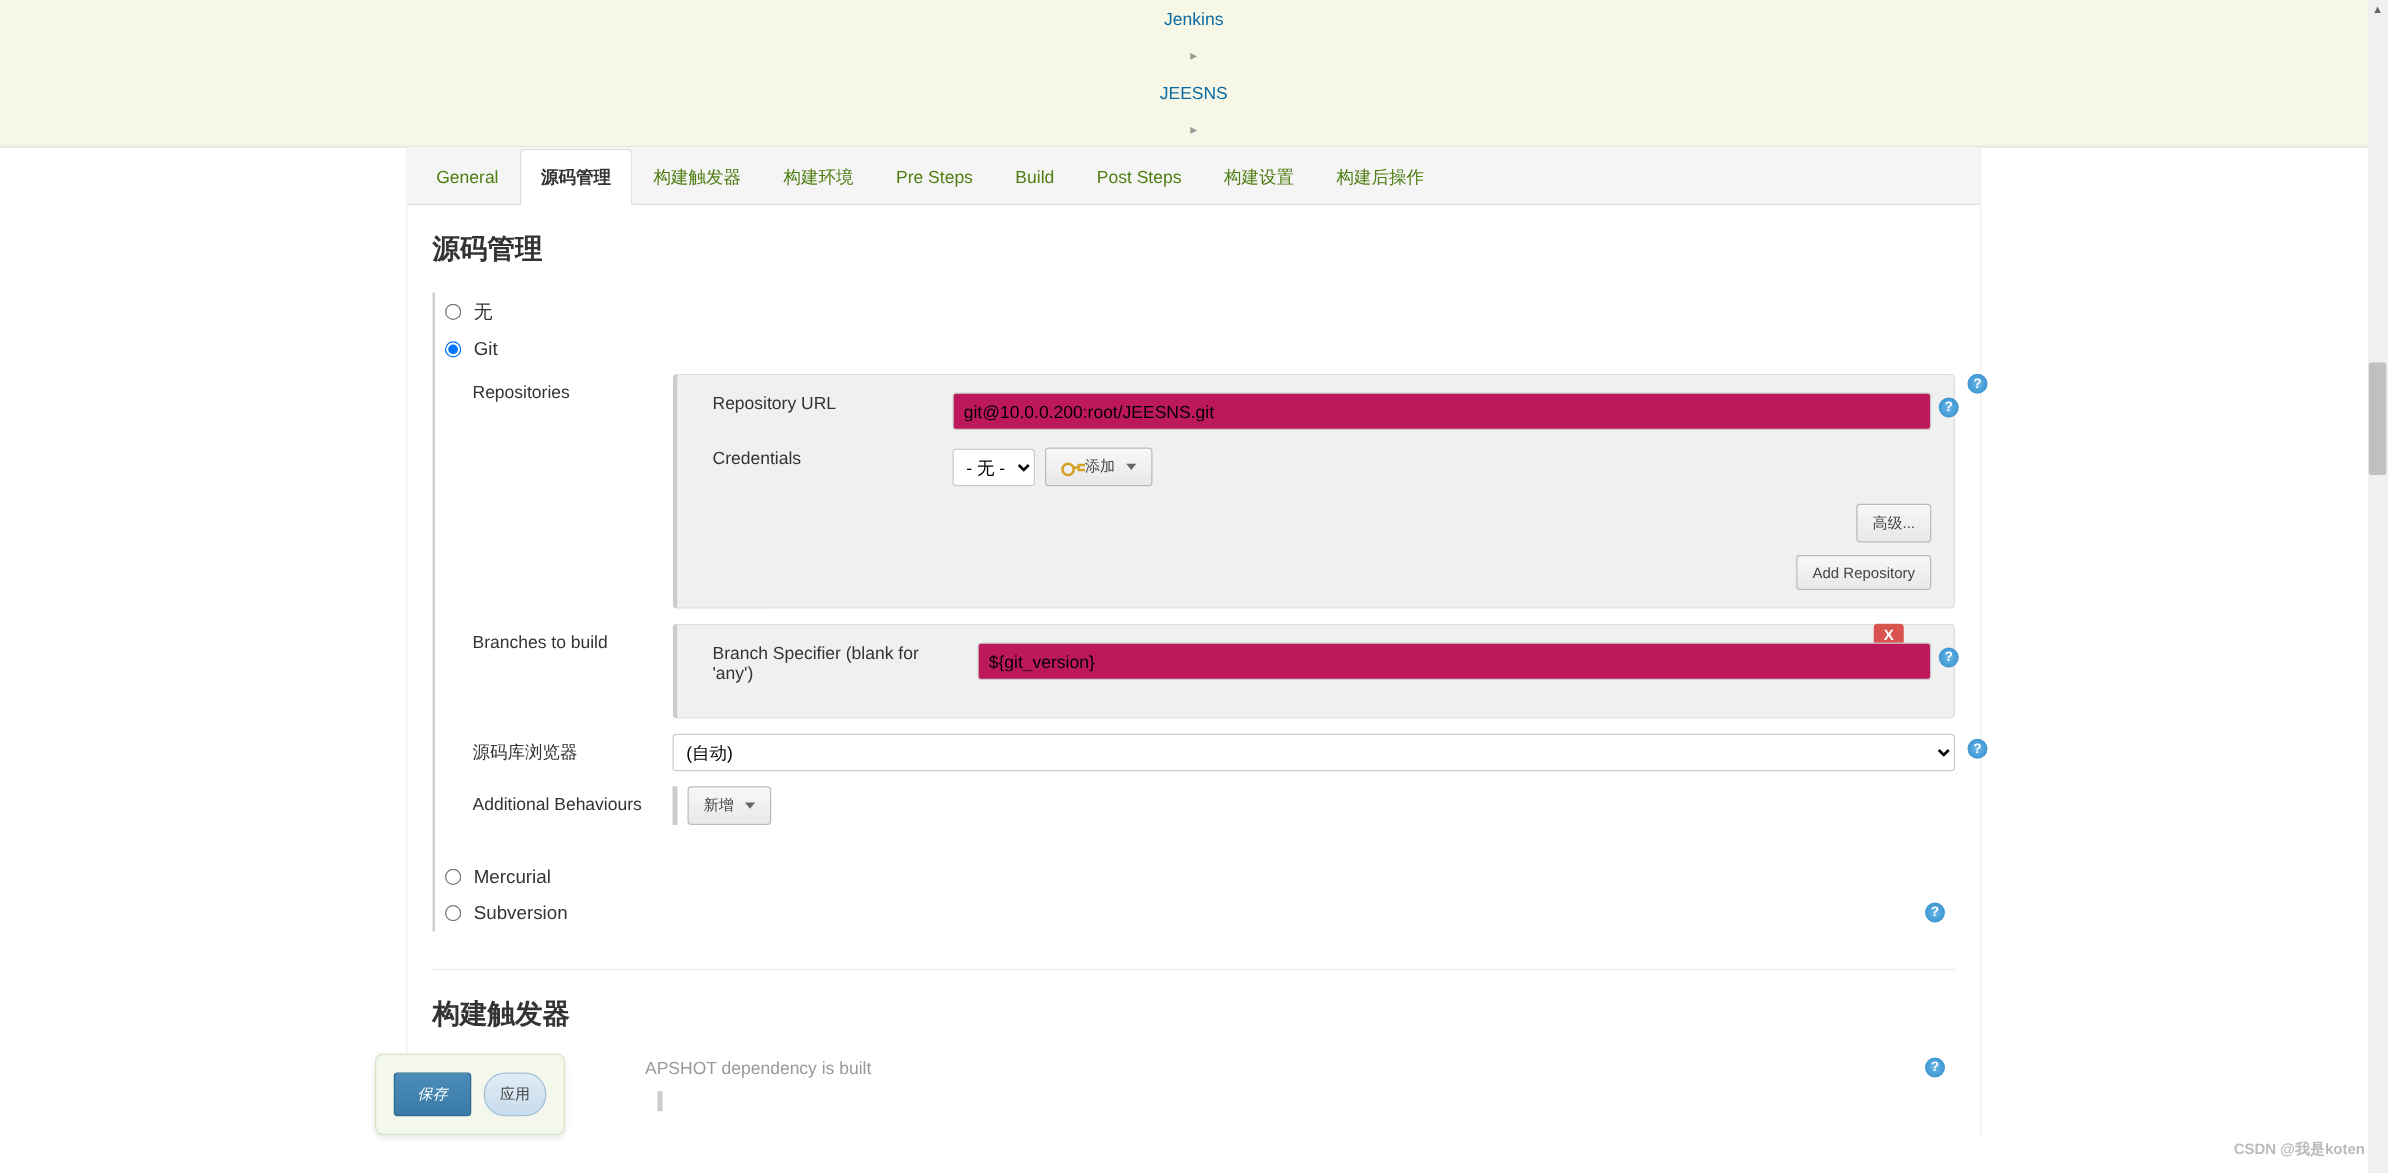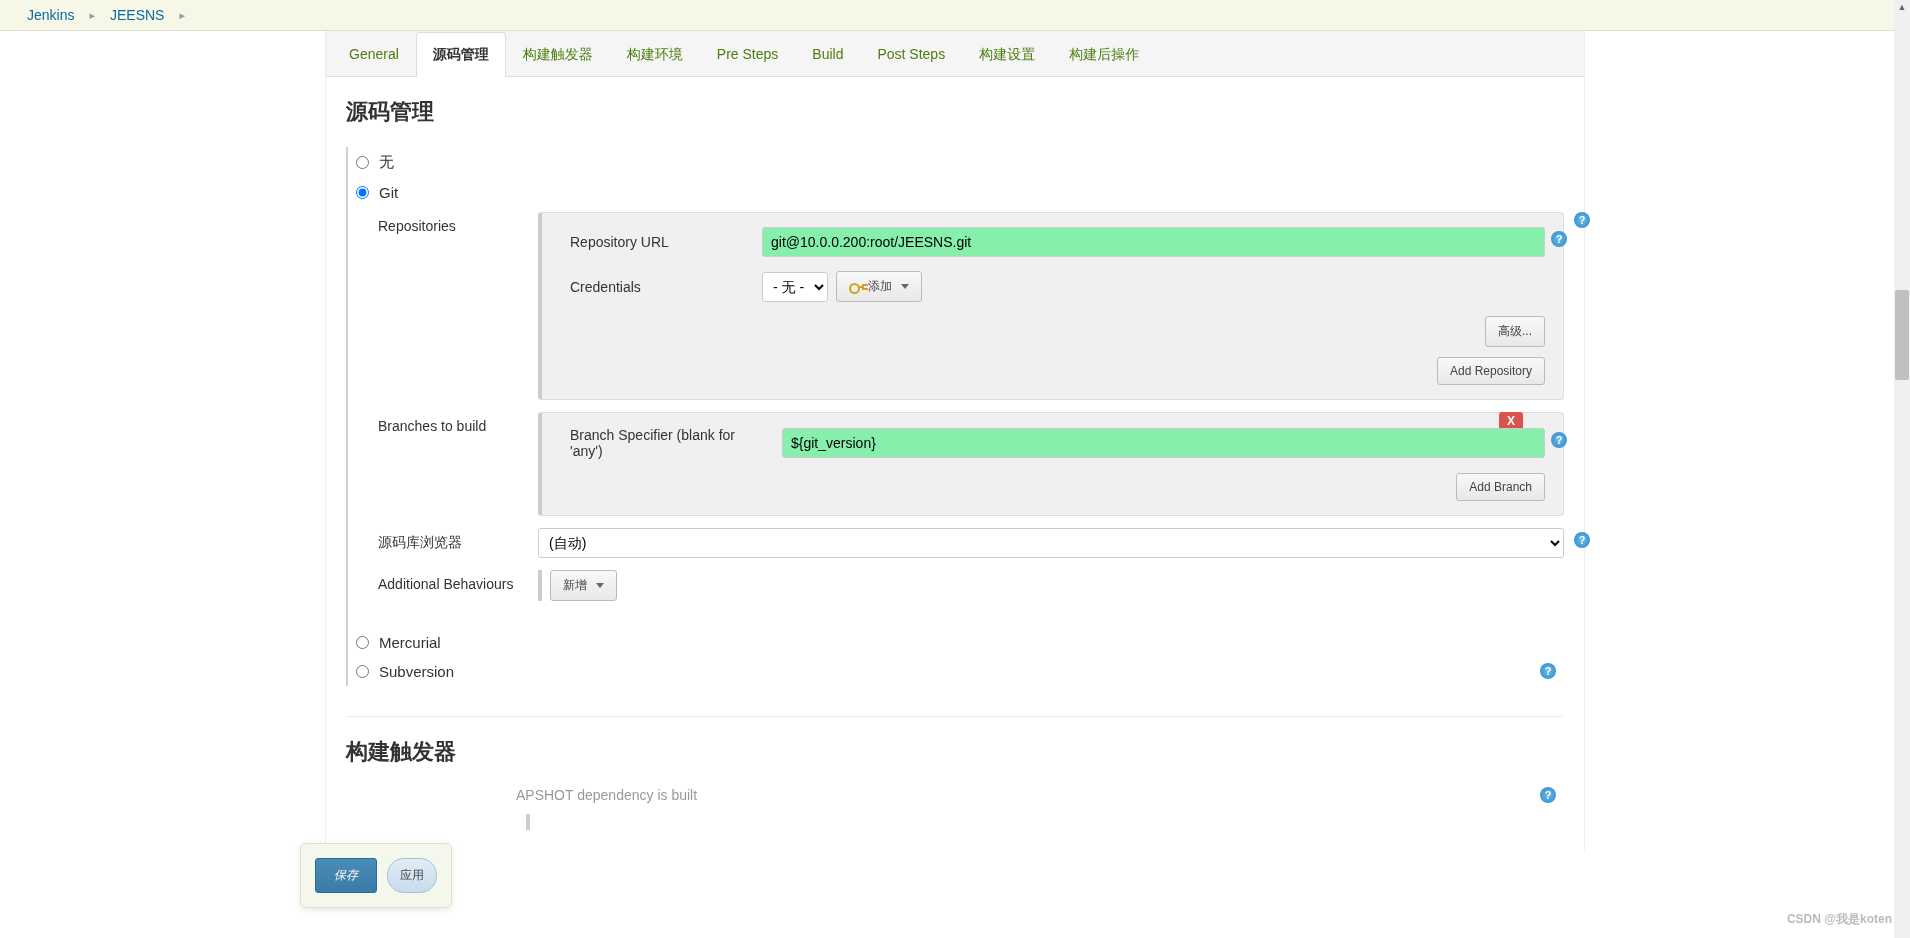--- a/index.html
+++ b/index.html
@@ -1,18 +1,18 @@
 <!DOCTYPE html>
 <html><head>
   <meta charset="utf-8">
   <style>
     * { box-sizing: border-box; margin: 0; padding: 0; }
     body { font-family: Arial, "Microsoft YaHei", sans-serif; font-size: 14px; color: #333; background: #fff; }
     
-    .breadcrumb { background: #f7f7e7; border-bottom: 1px solid #e0e0d0; padding: 7px 27px; display: flex; align-items: center; gap: 15px; }
+    .breadcrumb { background: #f7f7e7; border-bottom: 1px solid #e0e0d0; padding: 7px 15px; display: flex; align-items: center; gap: 15px; flex-direction: column; }
     .breadcrumb a { color: #0b6aa2; text-decoration: none; }
     .breadcrumb .sep { color: #999; font-size: 11px; }
     
     .page { max-width: 1260px; margin: 0 auto; background: #fff; border-left: 1px solid #eee; border-right: 1px solid #eee; }
     
     .tabs { display: flex; background: #f5f5f5; border-bottom: 1px solid #ddd; padding: 0 6px; }
     .tab { padding: 13px 16px; color: #4d7c0f; cursor: pointer; border: 1px solid transparent; border-bottom: none; position: relative; top: 1px; }
     .tab.active { background: #fff; border-color: #ddd; color: #333; font-weight: bold; border-radius: 4px 4px 0 0; }
     
     .content { padding: 20px; }
@@ -25,25 +25,25 @@
     .radio-item label { font-size: 15px; }
     
     .git-config { margin-left: 22px; padding: 5px 0 15px; }
     
     .config-row { display: flex; margin-bottom: 12px; }
     .config-label { width: 160px; padding-top: 6px; font-size: 14px; }
     .config-body { flex: 1; position: relative; }
     
     .panel { background: #f0f0f0; border: 1px solid #ddd; border-left: 4px solid #ccc; border-radius: 4px; padding: 14px 18px 14px 28px; position: relative; }
     
-    .field-row { display: flex; align-items: center; margin-bottom: 14px; gap: 12px; }
+    .field-row { display: flex; align-items: flex-start; margin-bottom: 14px; gap: 12px; }
     .field-label { width: 180px; text-align: left; font-size: 14px; }
     .field-input { flex: 1; }
     
-    input[type=text] { width: 100%; padding: 6px 8px; border: 1px solid #ccc; border-radius: 3px; font-size: 14px; background: #86efac; }
+    input[type=text] { width: 100%; padding: 6px 8px; border: 1px solid #ccc; border-radius: 3px; font-size: 14px; background: #be185d; }
     select { padding: 5px 6px; border: 1px solid #ccc; border-radius: 3px; font-size: 14px; background: #fff; }
     select.wide { width: 100%; }
     
     .btn { display: inline-flex; align-items: center; gap: 5px; padding: 6px 12px; background: linear-gradient(#f8f8f8, #e8e8e8); border: 1px solid #bbb; border-radius: 3px; cursor: pointer; font-size: 12px; color: #444; }
     .btn-primary { background: linear-gradient(#4b8cb8, #3a7aa6); color: #fff; border-color: #2a6a96; padding: 8px 18px; font-style: italic; }
     .btn-secondary { background: linear-gradient(#e0ecf5, #c8dcec); border-color: #a0c0d8; padding: 8px 12px; border-radius: 17px; }
     
     .btn-right { text-align: right; margin-top: 10px; }
     .btn-right .btn { margin-left: 5px; }
     
@@ -152,23 +152,20 @@
           <div class="config-body" style="position:relative;">
             <div class="panel" style="position:relative;">
               <button class="delete-btn">X</button>
               <div class="field-row">
                 <div class="field-label" style="width:200px;">Branch Specifier (blank for 'any')</div>
                 <div class="field-input" style="position:relative;">
                   <input type="text" value="${git_version}" style="">
                   <span class="help-icon" style="top:4px;right:-22px;">?</span>
                 </div>
               </div>
-              <div class="btn-right">
-                <button class="btn">Add Branch</button>
-              </div>
             </div>
           </div>
         </div>
 
         <div class="config-row">
           <div class="config-label">源码库浏览器</div>
           <div class="config-body" style="position:relative;">
             <select class="wide">
               <option>(自动)</option>
             </select>

